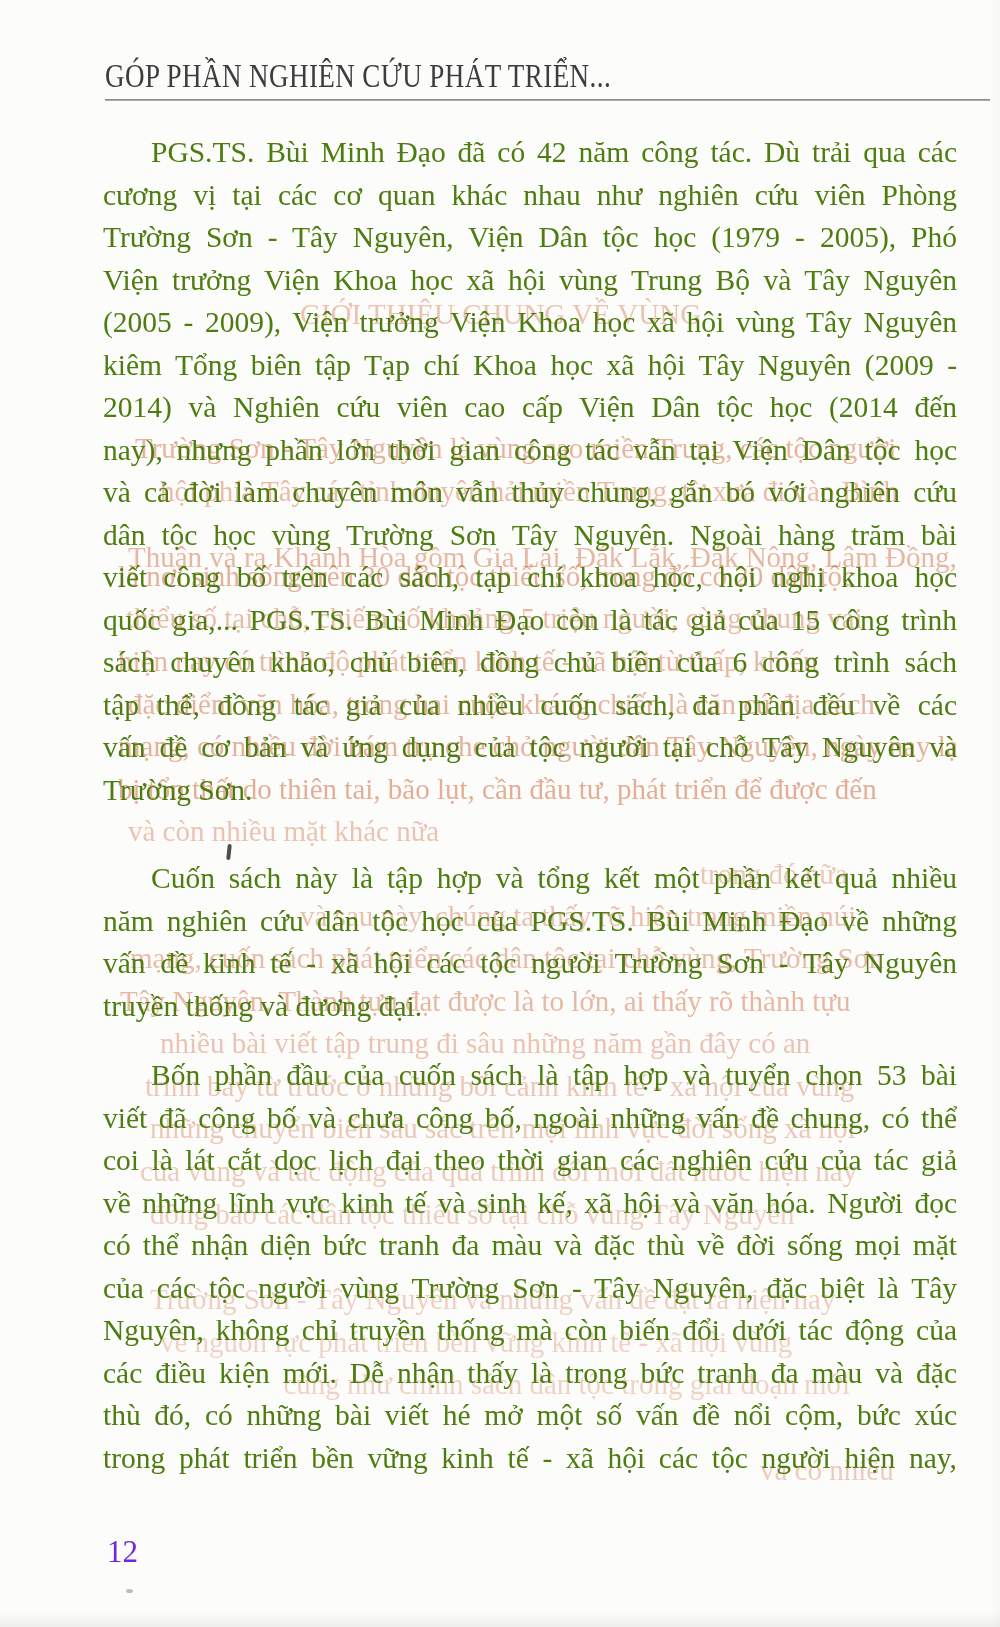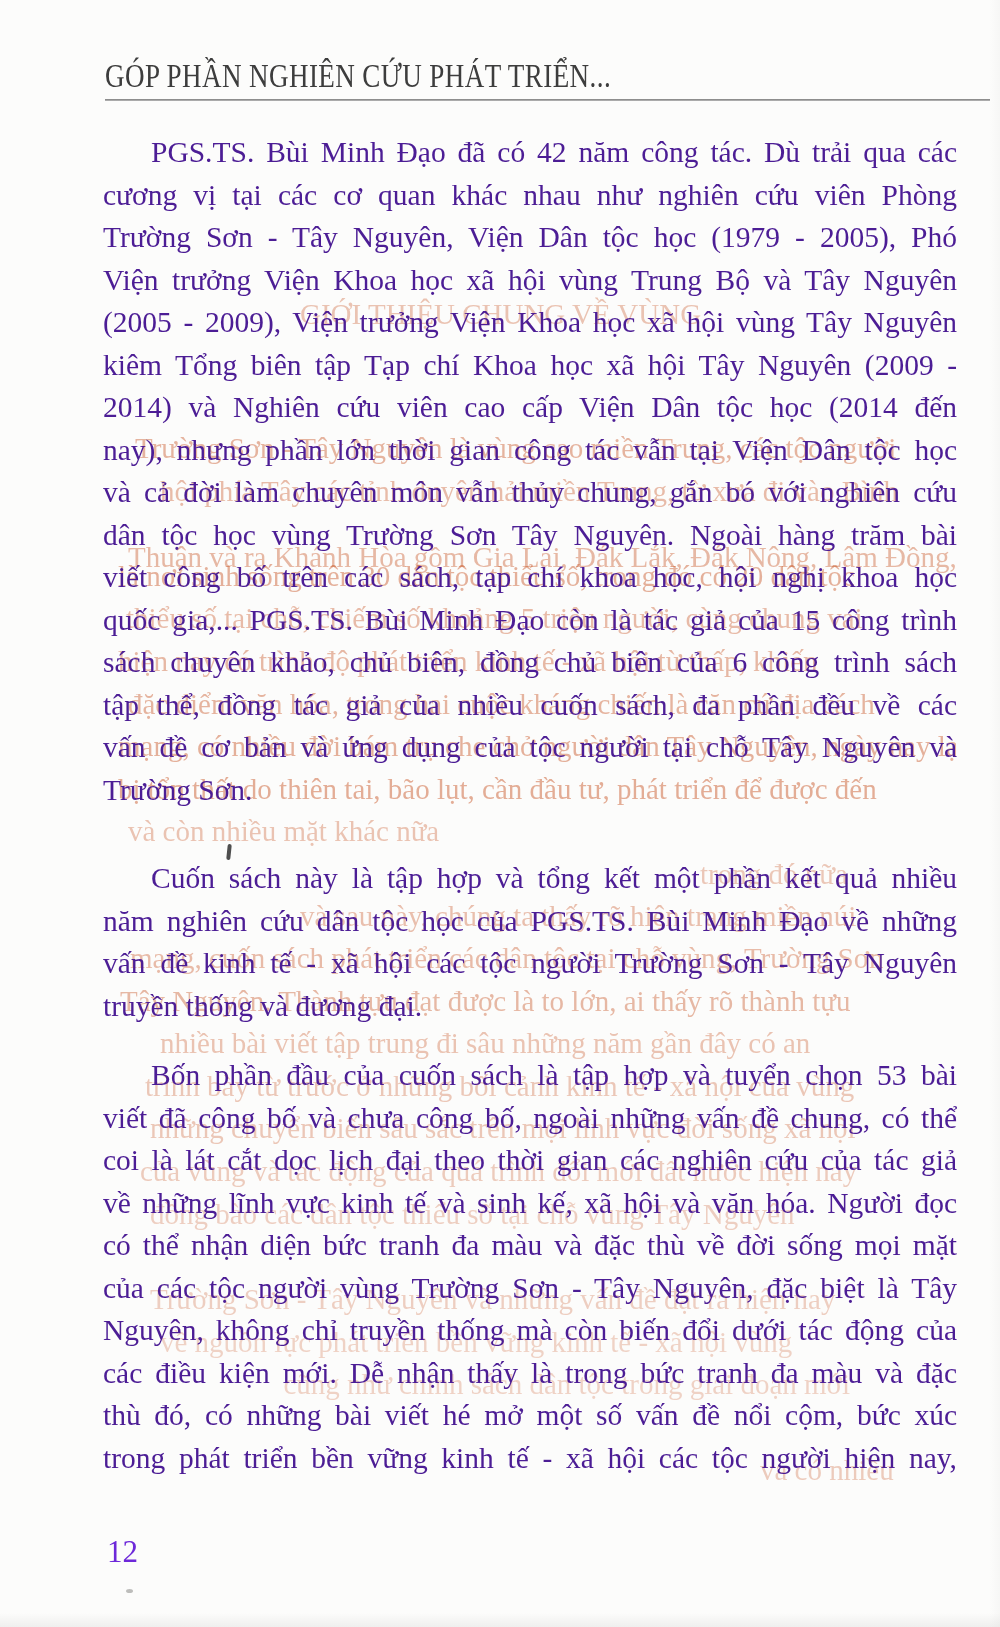--- a/index.html
+++ b/index.html
@@ -40,21 +40,21 @@
     font-size:29px; line-height:36px;
     color:#c2410c;
     filter:blur(0.7px);
     white-space:nowrap;
     overflow:hidden;
   }
 
   
   .text-block {
     position:absolute; left:103px; top:131px; width:854px; z-index:2;
-    color:#4c1d95;
+    color:#4d7c0f;
     font-size:29.5px; line-height:42.5px;
   }
   .para + .para { margin-top:46px; }
   .para:nth-child(3) { margin-top:27px; }
   .line {
     text-align:justify;
     text-align-last:justify;
   }
   .line.last { text-align-last:left; }
   .line.indent { text-indent:48px; }

